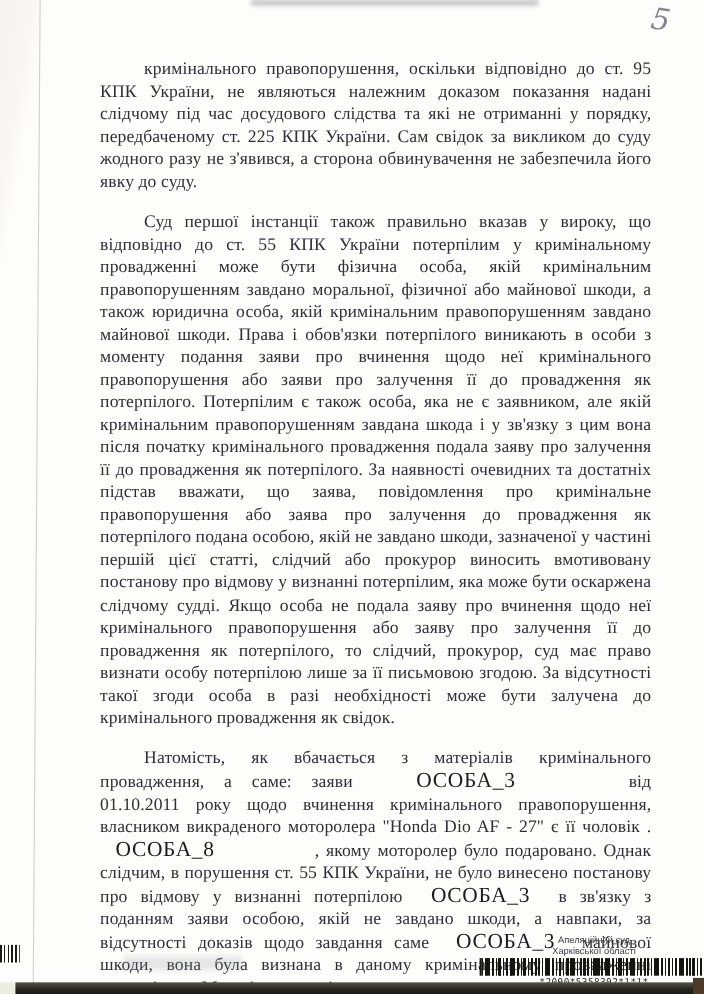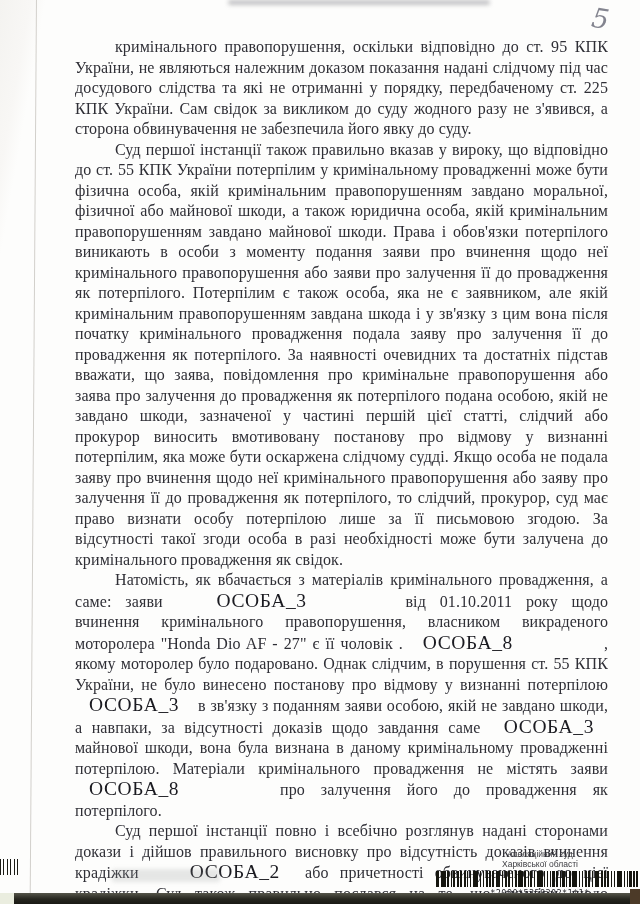--- a/index.html
+++ b/index.html
@@ -23,21 +23,21 @@
   .page-num {
     position:absolute; left:592px; top:3px;
     font-family:"DejaVu Serif", serif; font-style:italic;
     font-size:27px; color:#83848f; transform:rotate(9deg);
   }
   .doc-text {
     position:absolute; left:75px; top:37px; width:533px;
     font-size:16px; line-height:20.5px; color:#2f2f36;
     text-align:justify; letter-spacing:0.1px;
   }
-  .para { margin:0; text-indent:40px; }
+  .para { margin:16px; text-indent:40px; }
   .persona {
     font-size:19.5px; line-height:1; letter-spacing:0.6px;
     color:#1b1b21; white-space:nowrap;
   }
   .gb0{margin-left:1px}.gb1{margin-left:14px}.gb2{margin-left:40px}
   .ga0{margin-right:1px}.ga1{margin-right:14px}.ga3{margin-right:85px}
 
   .stamp {
     position:absolute; left:436px; top:850px; width:208px; text-align:center;
     font-family:"Liberation Sans", sans-serif; color:#3d3d42;

